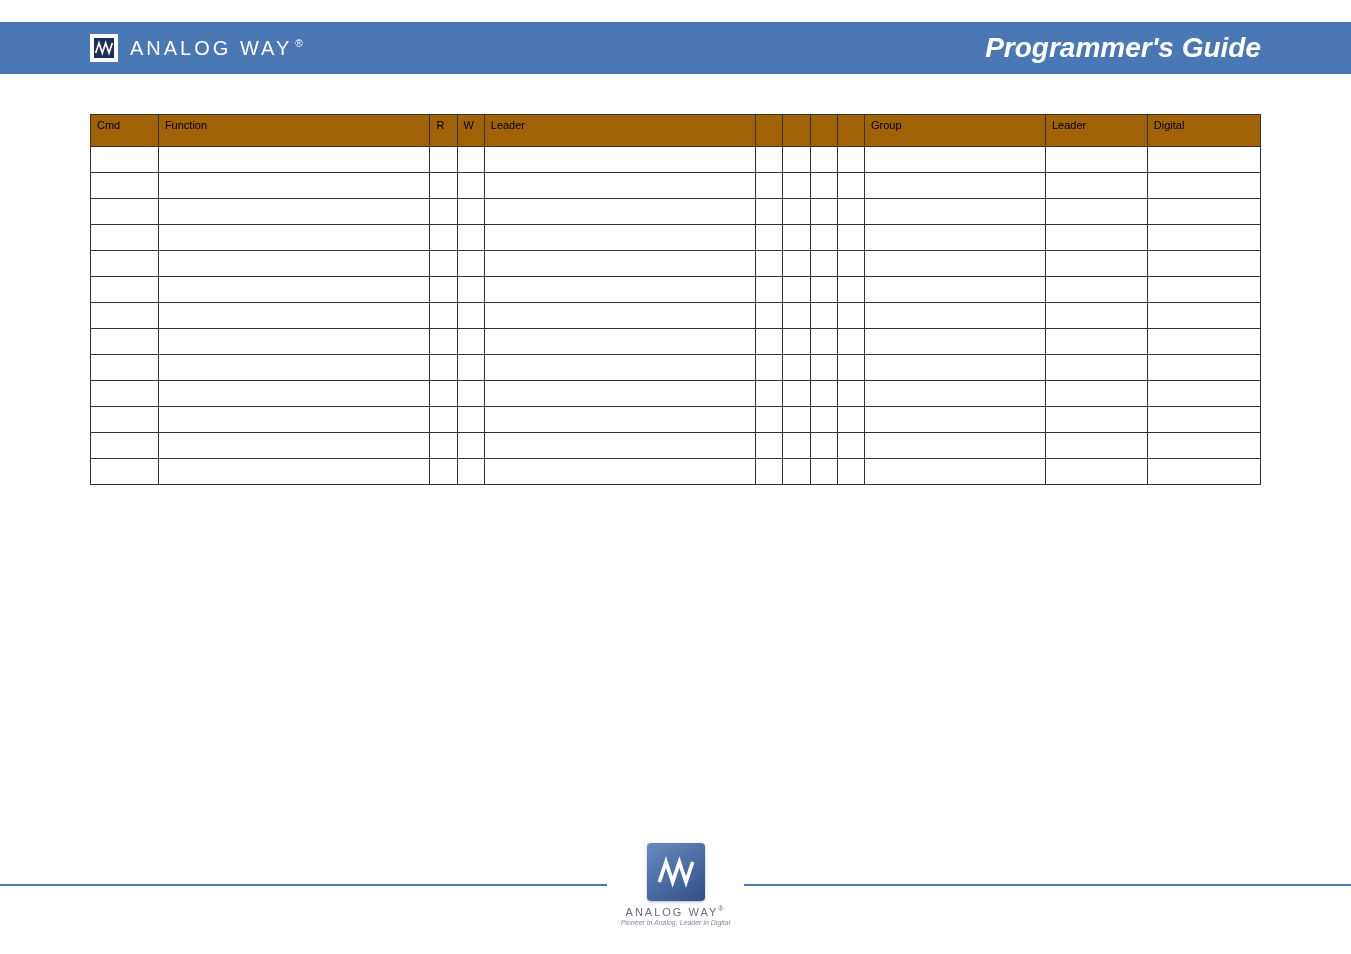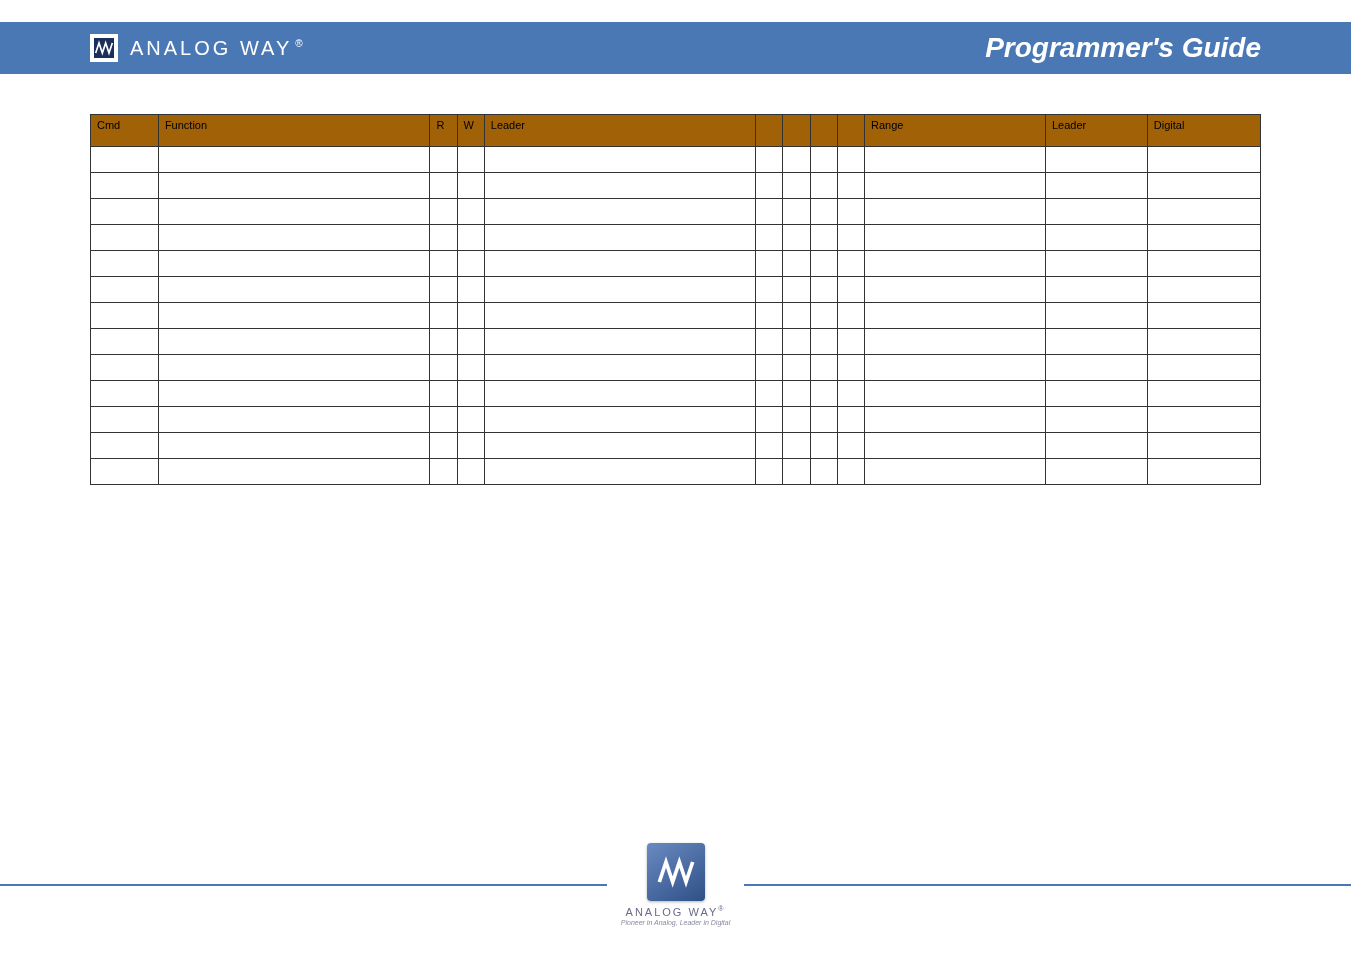--- a/index.html
+++ b/index.html
@@ -156,21 +156,21 @@
       <tr id="header-row">
           <th class="col-cmd">Cmd</th>
           <th class="col-func">Function</th>
           <th class="col-r">R</th>
           <th class="col-w">W</th>
           <th class="col-val">Leader</th>
           <th class="col-dim"></th>
           <th class="col-dim"></th>
           <th class="col-dim"></th>
           <th class="col-dim"></th>
-          <th class="col-range">Range</th>
+          <th class="col-range">Group</th>
           <th class="col-group">Leader</th>
           <th class="col-dev">Digital</th>
         </tr>
     </thead>
     <tbody id="table-body">
         <tr class="multirow-top">
           <td class="col-cmd" style="height: 26px;"></td>
           <td class="col-func" style="height: 26px;"></td>
           <td class="col-r" style="height: 26px;"></td>
           <td class="col-w" style="height: 26px;"></td>

